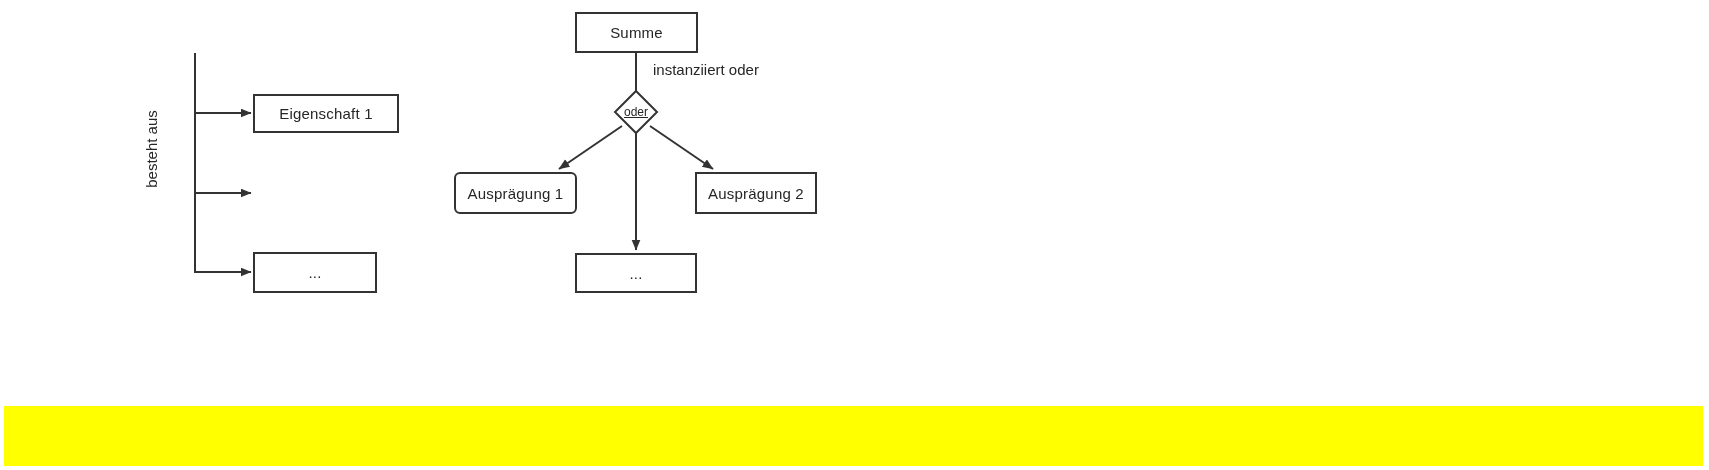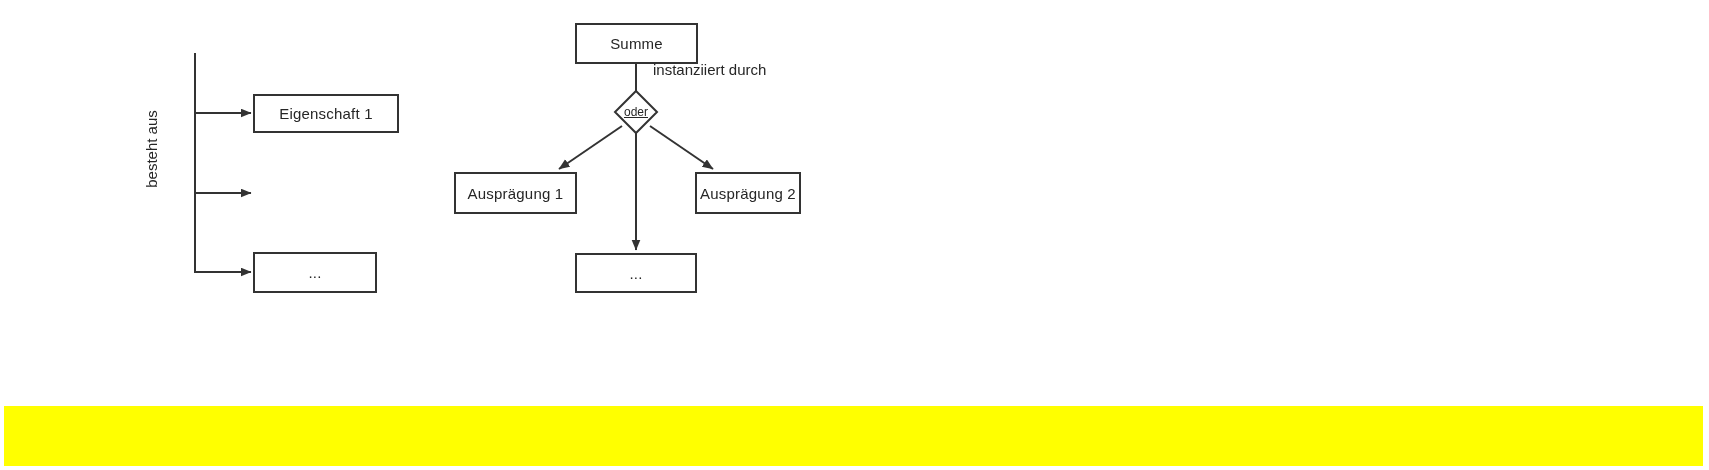--- a/index.html
+++ b/index.html
@@ -88,27 +88,27 @@
   </svg>
 
 
   <div class="edge-label vertical" style="left:151px; top:149px;">besteht aus</div>
 
   <div class="node" style="left:253px; top:94px; width:146px; height:39px;">Eigenschaft 1</div>
 
 
   <div class="node" style="left:253px; top:252px; width:124px; height:41px;">...</div>
 
-  <div class="node" style="left:575px; top:12px; width:123px; height:41px;margin-top:11px;">Summe</div>
+  <div class="node" style="left:575px; top:12px; width:123px; height:41px;">Summe</div>
 
-  <div class="edge-label" style="left:653px; top:61px;">instanziiert durch</div>
+  <div class="edge-label" style="left:653px; top:61px;">instanziiert oder</div>
 
   <div class="operator-label" style="left:636px; top:112px;">oder</div>
 
-  <div class="node" style="left:454px; top:172px; width:123px; height:42px;">Ausprägung 1</div>
+  <div class="node" style="left:454px; top:172px; width:123px; height:42px;border-radius:6px;">Ausprägung 1</div>
 
-  <div class="node" style="left:695px; top:172px; width:106px; height:42px;">Ausprägung 2</div>
+  <div class="node" style="left:695px; top:172px; width:122px; height:42px;">Ausprägung 2</div>
 
   <div class="node" style="left:575px; top:253px; width:122px; height:40px;">...</div>
 
   <div id="highlight-bar"></div>
 
 </div>
 
 </body></html>

